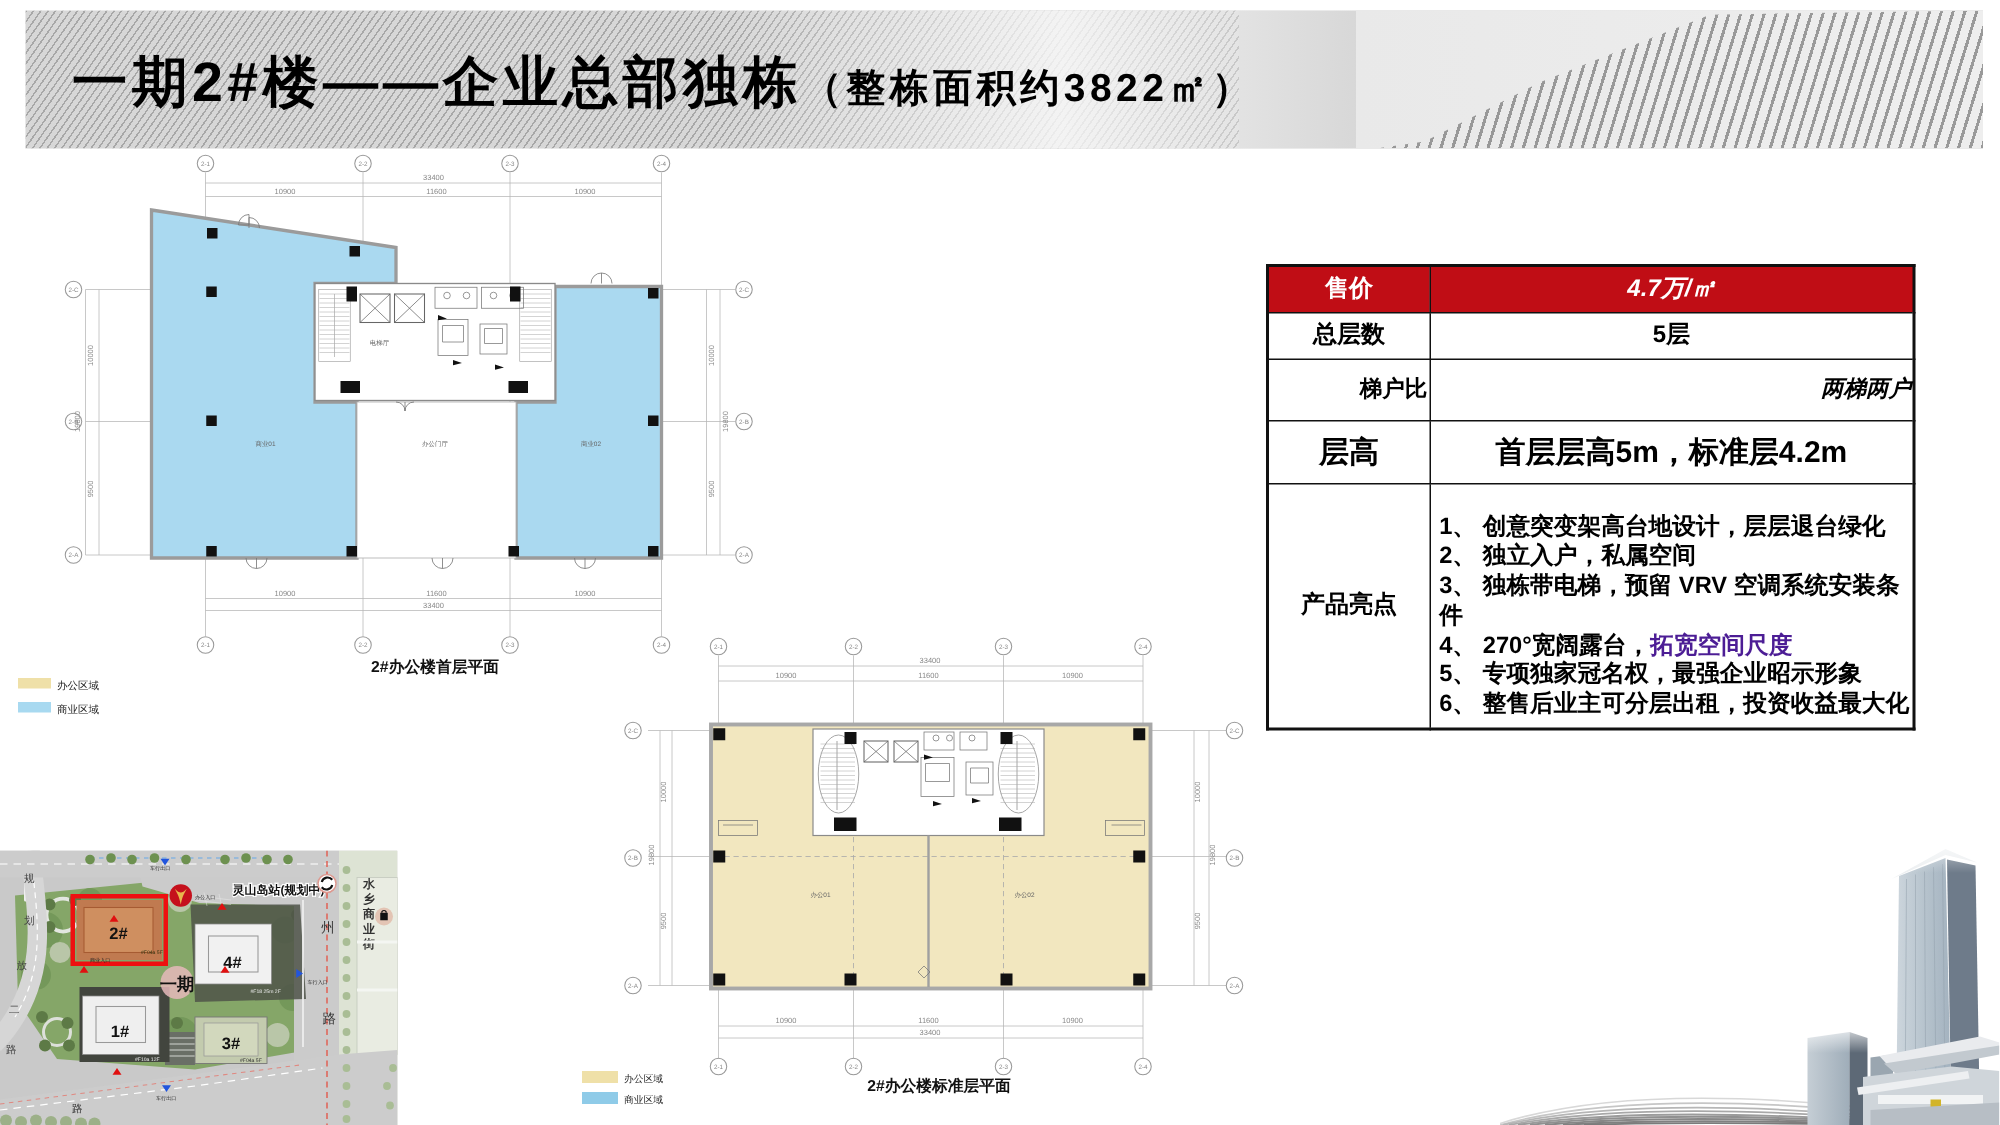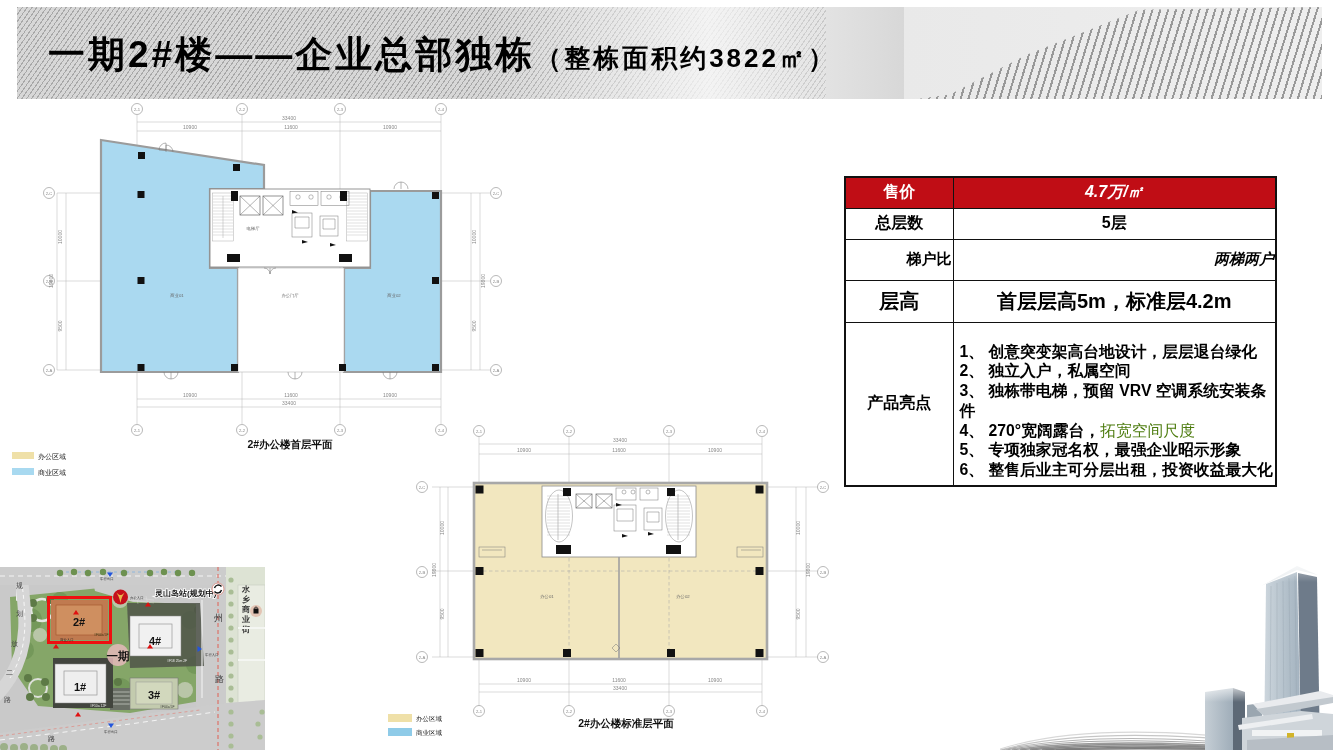--- a/index.html
+++ b/index.html
@@ -325,21 +325,21 @@
   <tr style="height:40px;font-size:20px;">
     <td style="border:1.5px solid #111;">层高</td>
     <td style="border:1.5px solid #111;">首层层高5m，标准层4.2m</td>
   </tr>
   <tr style="height:128px;font-size:16px;">
     <td style="border:1.5px solid #111;">产品亮点</td>
     <td style="border:1.5px solid #111;text-align:left;padding:16px 0 2px 6px;font-size:15.8px;line-height:19.8px;">
       1、&nbsp;创意突变架高台地设计，层层退台绿化<br>
       2、&nbsp;独立入户，私属空间<br>
       3、&nbsp;独栋带电梯，预留 VRV 空调系统安装条件<br>
-      4、&nbsp;270°宽阔露台，<span style="color:#4d7c0f;font-weight:normal;">拓宽空间尺度</span><br>
+      4、&nbsp;270°宽阔露台，<span style="color:#4c1d95;font-weight:bold;">拓宽空间尺度</span><br>
       5、&nbsp;专项独家冠名权，最强企业昭示形象<br>
       6、&nbsp;整售后业主可分层出租，投资收益最大化
     </td>
   </tr>
 </tbody>
   </table>
 
 <svg class="abs" style="left:0;top:567px;" width="265" height="183" viewBox="0 567 265 183" font-family="Liberation Sans,sans-serif">
   <rect x="0" y="567" width="265" height="183" fill="#c9c9c9"></rect>
 

